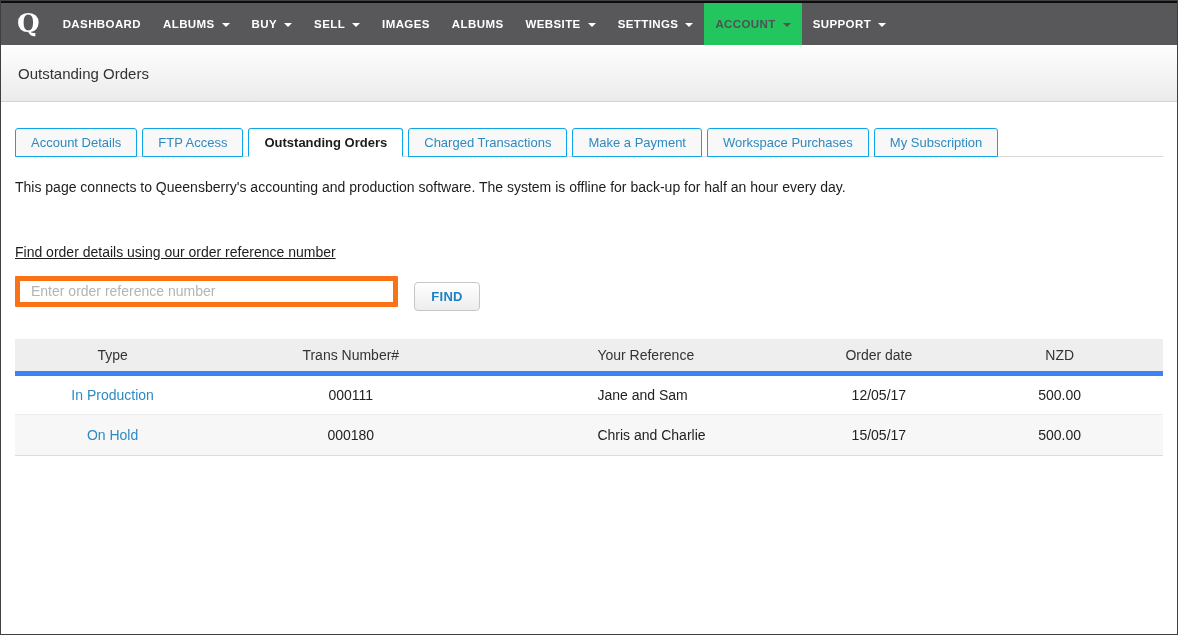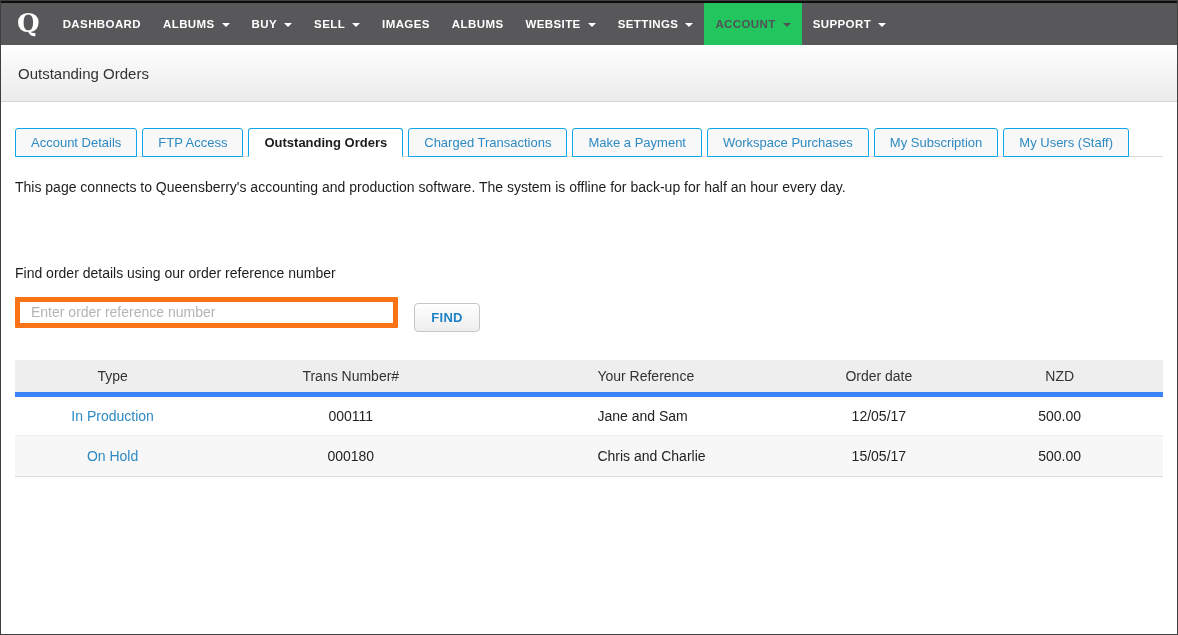--- a/index.html
+++ b/index.html
@@ -54,21 +54,21 @@
     padding:6px 15px;
     font-size:13px; color:#2e8ac2;
     background:#f8f8f8;
     border:1px solid #0ea5e9;
     border-radius:3px 3px 0 0;
     margin-bottom:-1px;
     cursor:pointer; white-space:nowrap;
   }
   .tab.active { background:#fff; color:#1c1c1c; font-weight:bold; border-bottom-color:#fff; }
   .info-text { margin-top:22px; font-size:14px; color:#1d1d1d; }
-  .find-label { margin-top:70px; font-size:14px; color:#1d1d1d; }
+  .find-label { margin-top:49px; font-size:14px; color:#1d1d1d;text-decoration:underline; }
   .find-row { margin-top:11px; display:flex; align-items:center; }
   .find-input {
     width:383px; height:31px;
     border:5px solid #f97316; border-radius:1px;
     padding:0 11px; font-size:14px; color:#555;
     font-family:"Liberation Sans", sans-serif; outline:none;
   }
   .find-input::placeholder { color:#b4b4b4; }
   .find-button {
     margin-left:16px; width:66px; height:29px;
@@ -146,21 +146,20 @@
   <div class="content">
 
     <div class="tabs">
       <span class="tab">Account Details</span>
       <span class="tab">FTP Access</span>
       <span class="tab active">Outstanding Orders</span>
       <span class="tab">Charged Transactions</span>
       <span class="tab">Make a Payment</span>
       <span class="tab">Workspace Purchases</span>
       <span class="tab">My Subscription</span>
-      <span class="tab">My Users (Staff)</span>
     </div>
 
     <p class="info-text">This page connects to Queensberry's accounting and production software. The system is offline for back-up for half an hour every day.</p>
 
     <p class="find-label">Find order details using our order reference number</p>
 
     <div class="find-row">
       <input class="find-input" type="text" placeholder="Enter order reference number" style="">
       <button class="find-button">FIND</button>
     </div>

